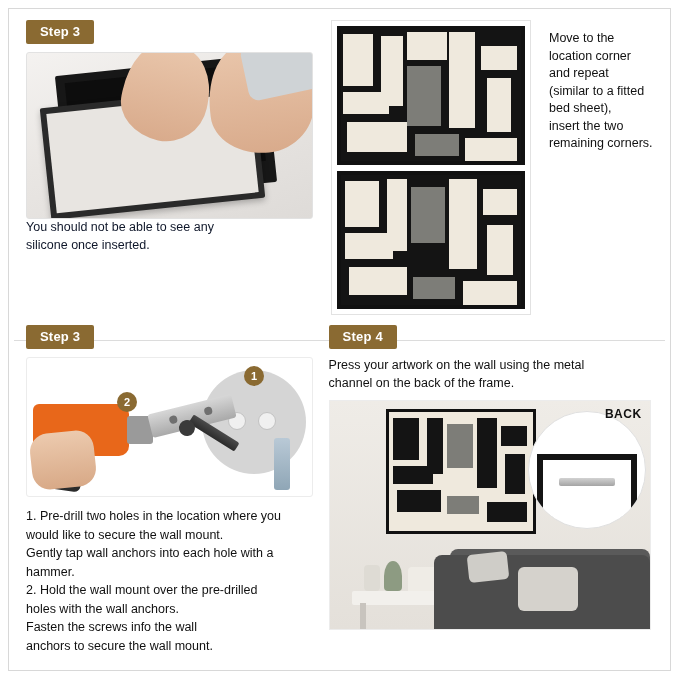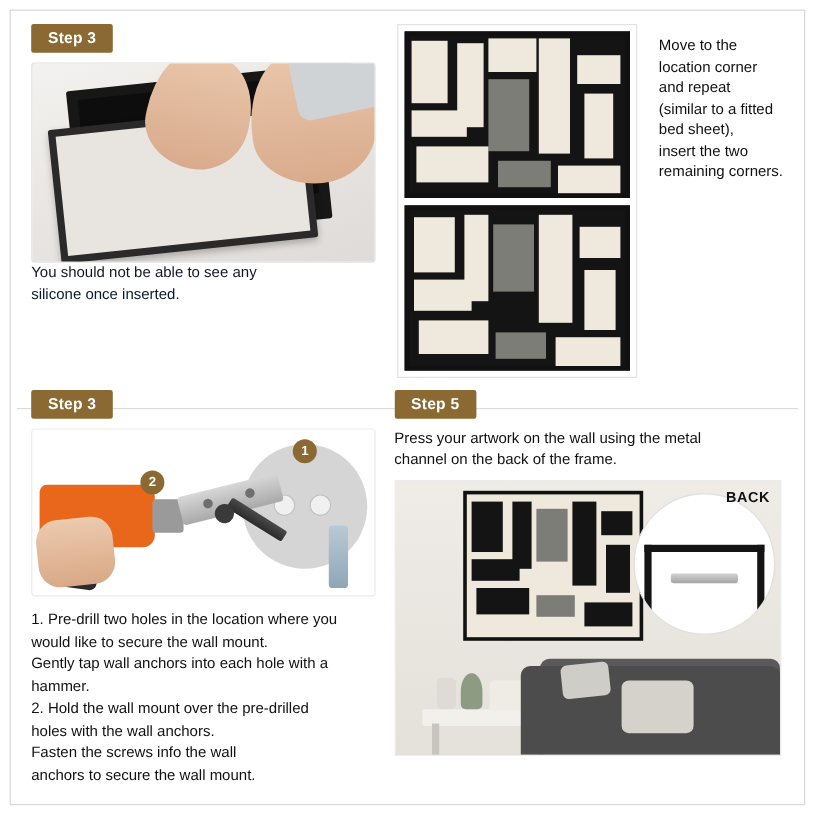--- a/index.html
+++ b/index.html
@@ -534,21 +534,21 @@
 would like to secure the wall mount.
 Gently tap wall anchors into each hole with a
 hammer.
 2. Hold the wall mount over the pre-drilled
 holes with the wall anchors.
 Fasten the screws info the wall
 anchors to secure the wall mount.</div>
     </div>
 
     <div class="col-right-mid">
-      <div class="step-badge">Step 5</div>
+      <div class="step-badge">Step 4</div>
 
       <div class="step5-text">Press your artwork on the wall using the metal
 channel on the back of the frame.</div>
 
       <div class="imgbox room-photo">
         <div class="room-wall"></div>
 
         <div class="room-art">
           <div class="shape" style="left:4px; top:6px; width:26px; height:42px;"></div>
           <div class="shape" style="left:4px; top:54px; width:40px; height:18px;"></div>

